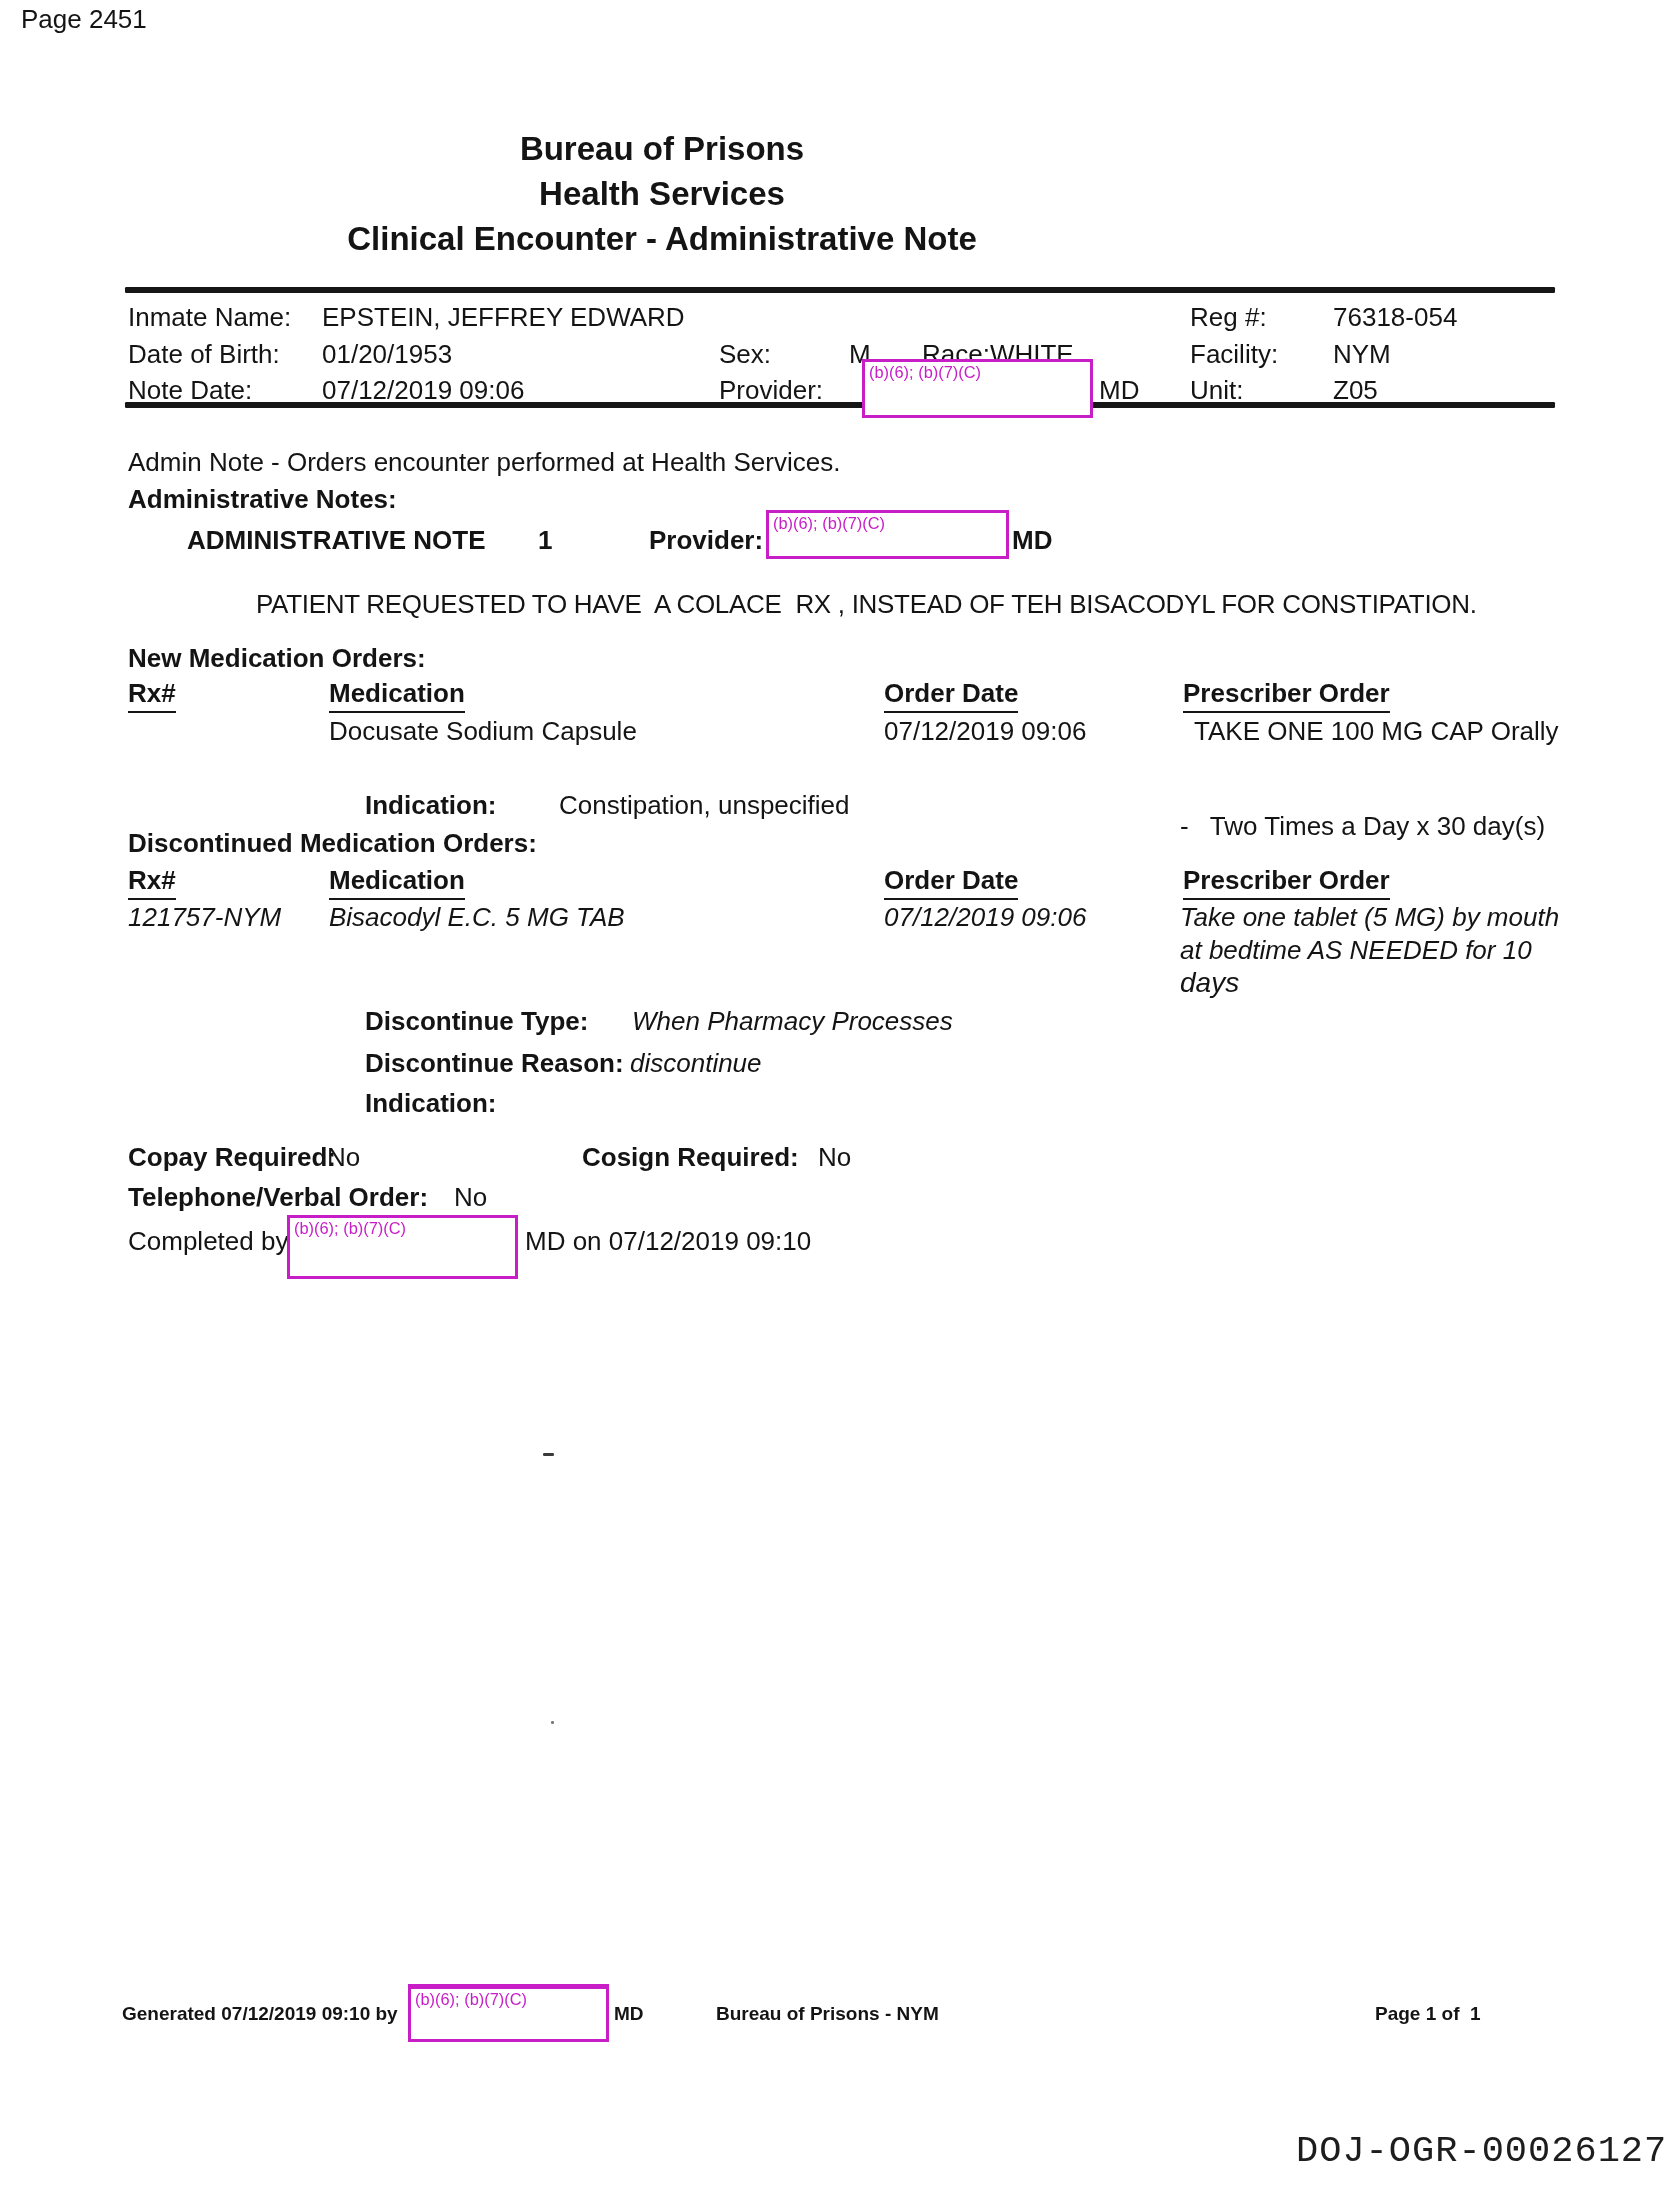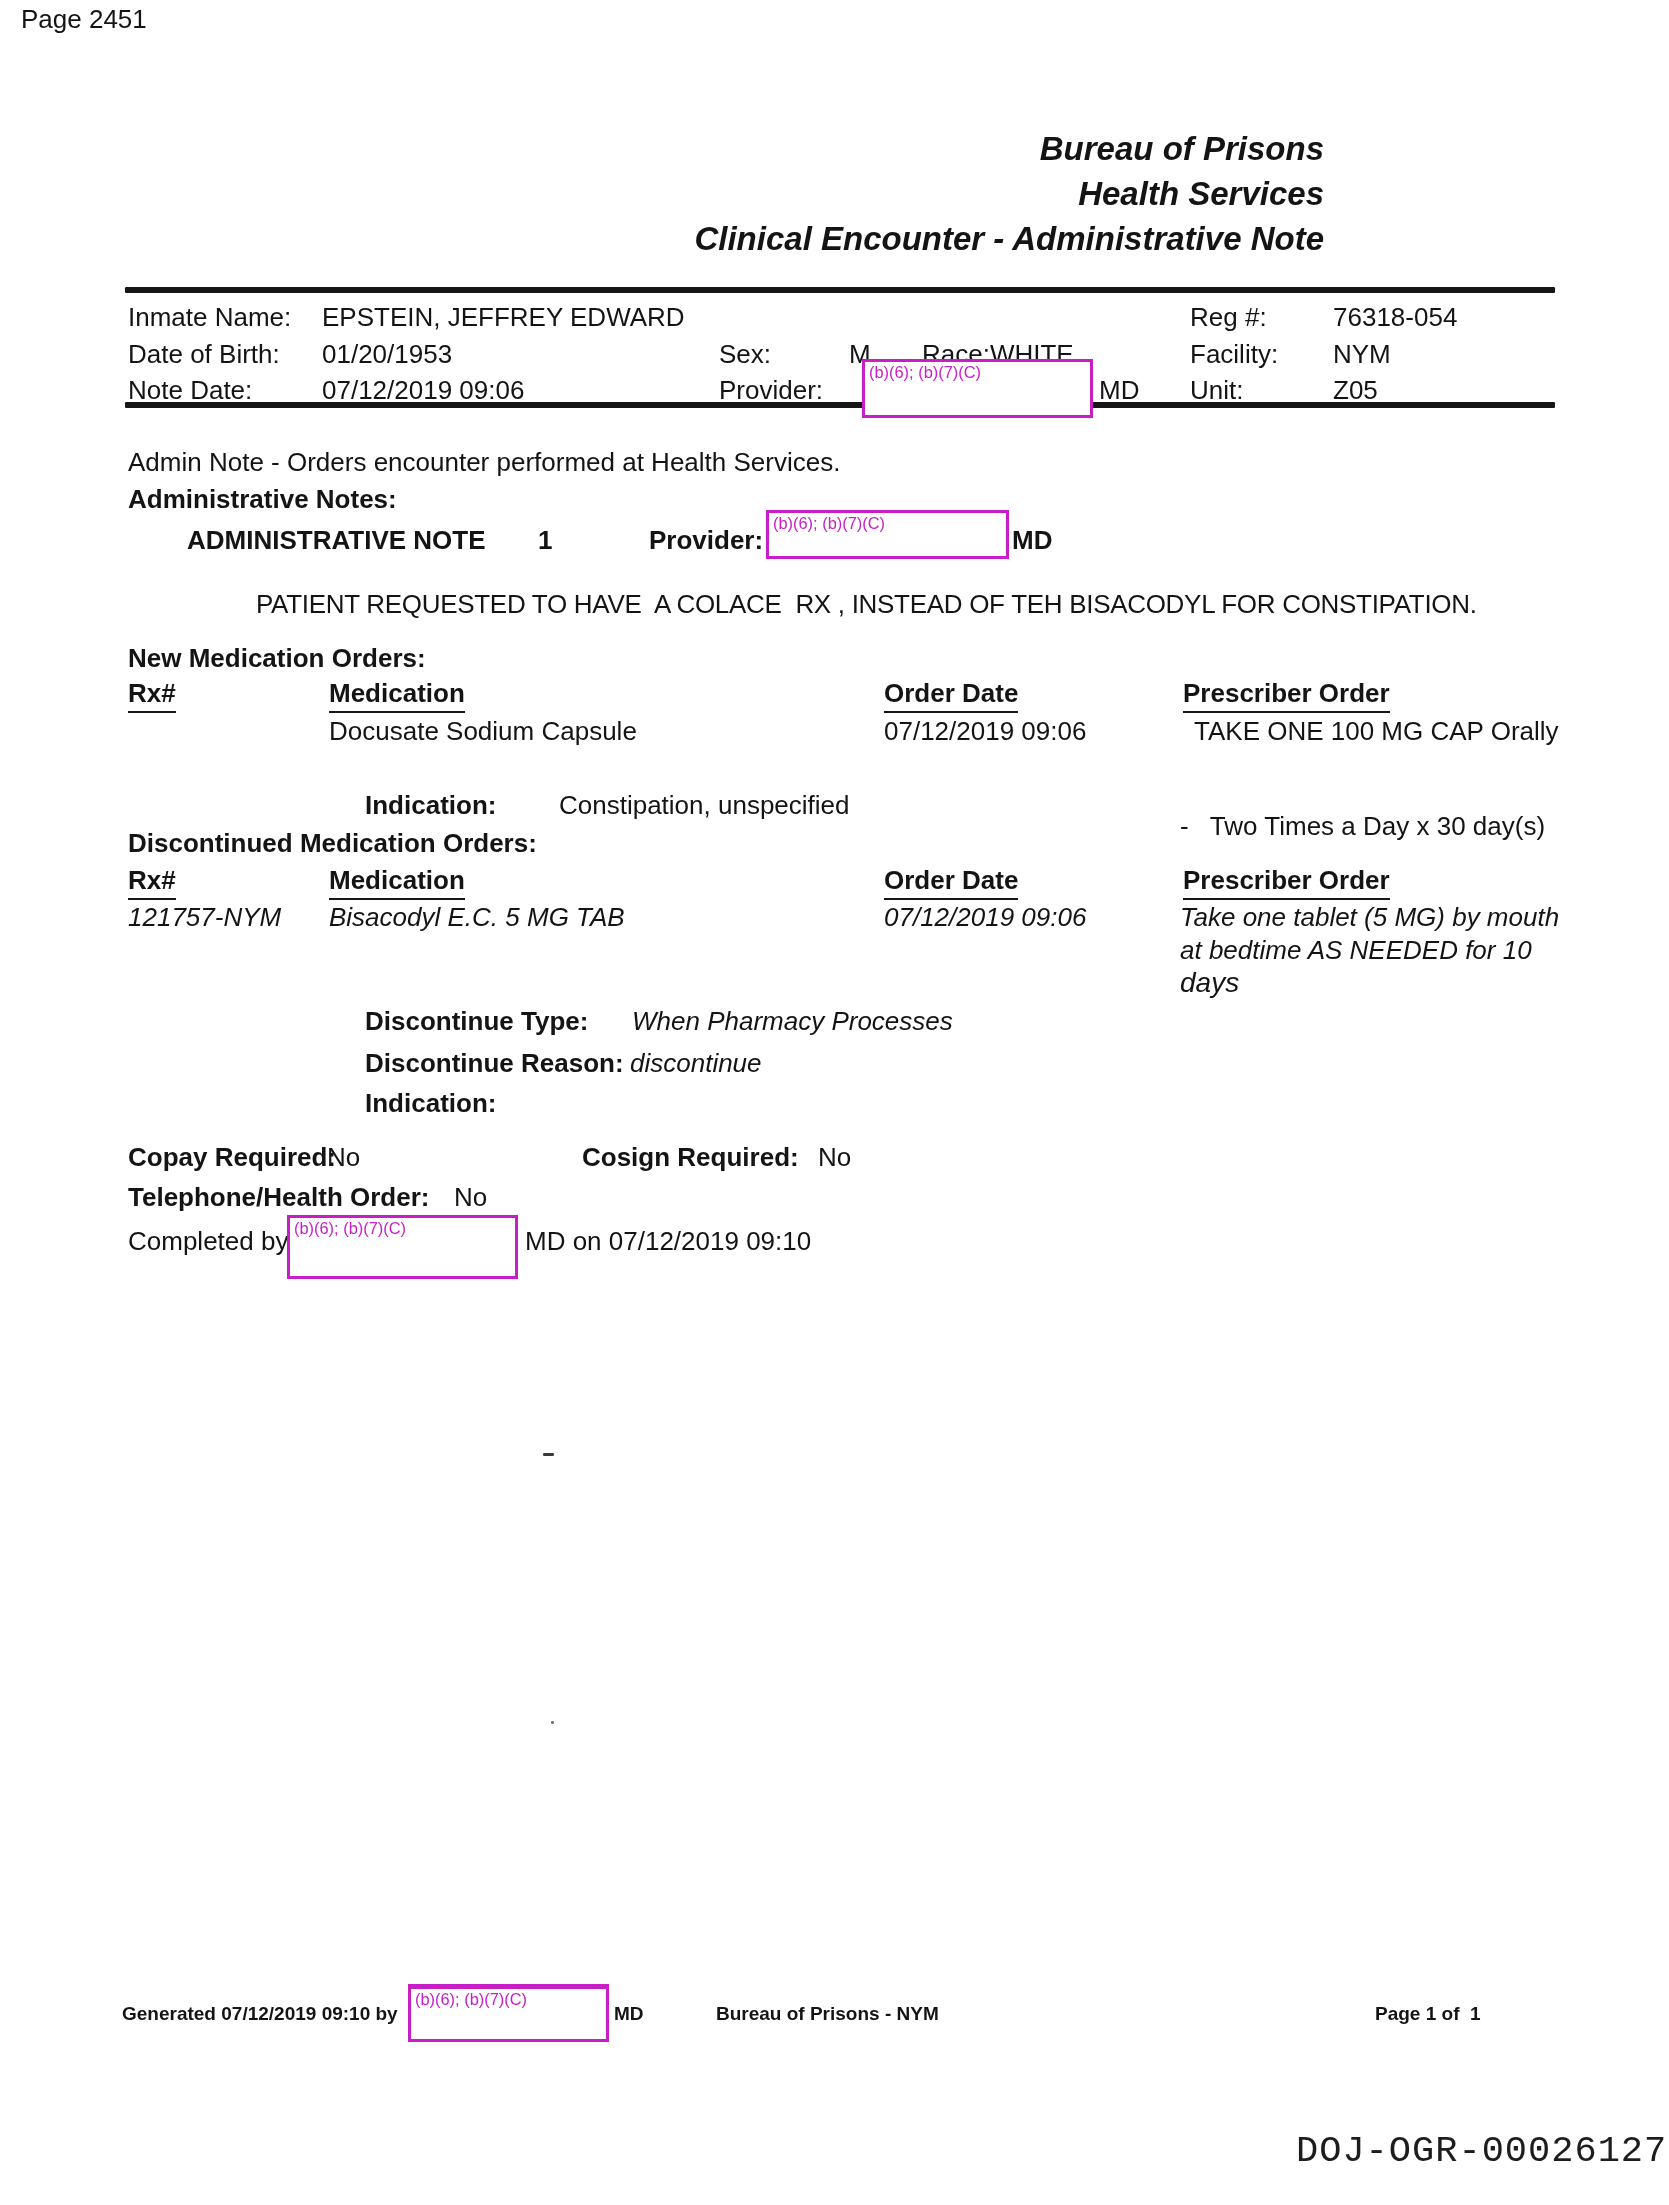--- a/index.html
+++ b/index.html
@@ -10,21 +10,21 @@
     font-family:"Liberation Sans", sans-serif;
     color:#141414;
     -webkit-font-smoothing:antialiased;
   }
   .t{position:absolute;white-space:pre;font-size:26px;line-height:30px;}
   .b{font-weight:700;}
   .i{font-style:italic;}
   .sm{font-size:19px;line-height:22.3px;}
   .hd{font-weight:700;border-bottom:2.6px solid #161616;padding-bottom:3px;}
   .rule{position:absolute;background:#161616;height:6px;border-radius:1.3px;}
-  .center{left:0;width:1324px;text-align:right;font-style:italic;}
+  .center{left:0;width:1324px;text-align:center;}
   .title{font-size:33px;line-height:37px;font-weight:700;letter-spacing:0px;}
   .redact{
     position:absolute;
     border:3.3px solid #c81ec8;
     background:#ffffff;
     z-index:5;
     box-sizing:border-box;
   }
   .redact span{
     position:absolute;left:4px;top:1.3px;
@@ -122,21 +122,21 @@
 <div class="t b" style="left:365px;top:1048px;">Discontinue Reason:</div>
 <div class="t i" style="left:630px;top:1048px;">discontinue</div>
 
 <div class="t b" style="left:365px;top:1088px;">Indication:</div>
 
 <div class="t b" style="left:128px;top:1142px;">Copay Required:</div>
 <div class="t" style="left:327px;top:1142px;">No</div>
 <div class="t b" style="left:582px;top:1142px;">Cosign Required:</div>
 <div class="t" style="left:818px;top:1142px;">No</div>
 
-<div class="t b" style="left:128px;top:1182px;">Telephone/Health Order:</div>
+<div class="t b" style="left:128px;top:1182px;">Telephone/Verbal Order:</div>
 <div class="t" style="left:454px;top:1182px;">No</div>
 
 <div class="t" style="left:128px;top:1226px;">Completed by</div>
 <div class="redact" style="left:287px;top:1215px;width:231px;height:64px;">
     <span>(b)(6); (b)(7)(C)</span>
   </div>
 <div class="t" style="left:525px;top:1226px;">MD on 07/12/2019 09:10</div>
 
 <div class="artifact" style="left:543px;top:1453px;width:10.5px;height:3.3px;"></div>
 <div class="artifact" style="left:551px;top:1721px;width:3.3px;height:3.3px;opacity:.7;"></div>

